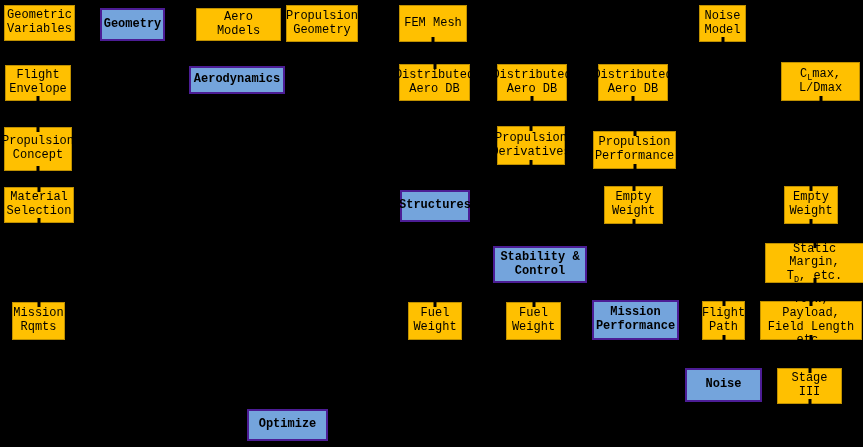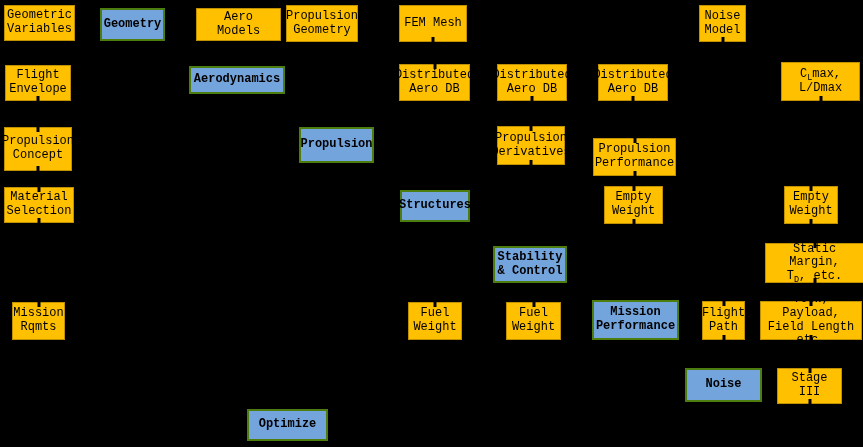--- a/index.html
+++ b/index.html
@@ -22,21 +22,21 @@
     line-height: 1.13;
     color: #000000;
     padding: 1px 2px;
   }
   .data {
     background: #FFC000;
     border: 1.5px solid #BF9000;
   }
   .process {
     background: #74A4DC;
-    border: 2px solid #4d7c0f;
+    border: 2px solid #4c1d95;
     font-weight: bold;
     padding: 12px 1px;
   }
   .lbl { display: inline-block; }
   sub { font-size: 8.5px; line-height: 0; }
   
   .tick-t::before, .tick-b::after {
     content: "";
     position: absolute;
     left: 50%;
@@ -87,44 +87,41 @@
   <div class="box data tick-b" style="left:598px;top:64px;width:70px;height:37px">
     <span class="lbl">Distributed Aero DB</span>
   </div>
   <div class="box data tick-b" style="left:781px;top:62px;width:79px;height:39px">
     <span class="lbl"><span>C</span><sub>L</sub><span>max,</span><br><span>L/Dmax</span></span>
   </div>
 
   <div class="box data tick-t tick-b" style="left:4px;top:127px;width:68px;height:44px">
     <span class="lbl">Propulsion Concept</span>
   </div>
-  <div class="box process" style="left:299px;top:127px;width:75px;height:36px">
-    <span class="lbl">Propulsion</span>
-  </div>
   <div class="box data tick-t tick-b" style="left:497px;top:126px;width:68px;height:39px">
     <span class="lbl">Propulsion Derivatives</span>
   </div>
-  <div class="box data tick-t tick-b" style="left:593px;top:138px;width:83px;height:38px">
+  <div class="box data tick-t tick-b" style="left:593px;top:131px;width:83px;height:38px">
     <span class="lbl">Propulsion Performance</span>
   </div>
 
   <div class="box data tick-t tick-b" style="left:4px;top:187px;width:70px;height:36px">
     <span class="lbl">Material Selection</span>
   </div>
   <div class="box process" style="left:400px;top:190px;width:70px;height:32px">
     <span class="lbl">Structures</span>
   </div>
   <div class="box data tick-t tick-b" style="left:604px;top:186px;width:59px;height:38px">
     <span class="lbl">Empty Weight</span>
   </div>
   <div class="box data tick-t tick-b" style="left:784px;top:186px;width:54px;height:38px">
     <span class="lbl">Empty Weight</span>
   </div>
 
-  <div class="box process" style="left:493px;top:246px;width:74px;height:37px">
+  <div class="box process" style="left:493px;top:246px;width:94px;height:37px">
     <span class="lbl">Stability &amp; Control</span>
   </div>
   <div class="box data tick-t tick-b" style="left:765px;top:243px;width:99px;height:40px">
     <span class="lbl"><span>Static Margin,</span><br><span>T</span><sub>D</sub><span>, etc.</span></span>
   </div>
 
   <div class="box data tick-t" style="left:12px;top:302px;width:53px;height:38px">
     <span class="lbl">Mission Rqmts</span>
   </div>
   <div class="box data tick-t" style="left:408px;top:302px;width:54px;height:38px">

